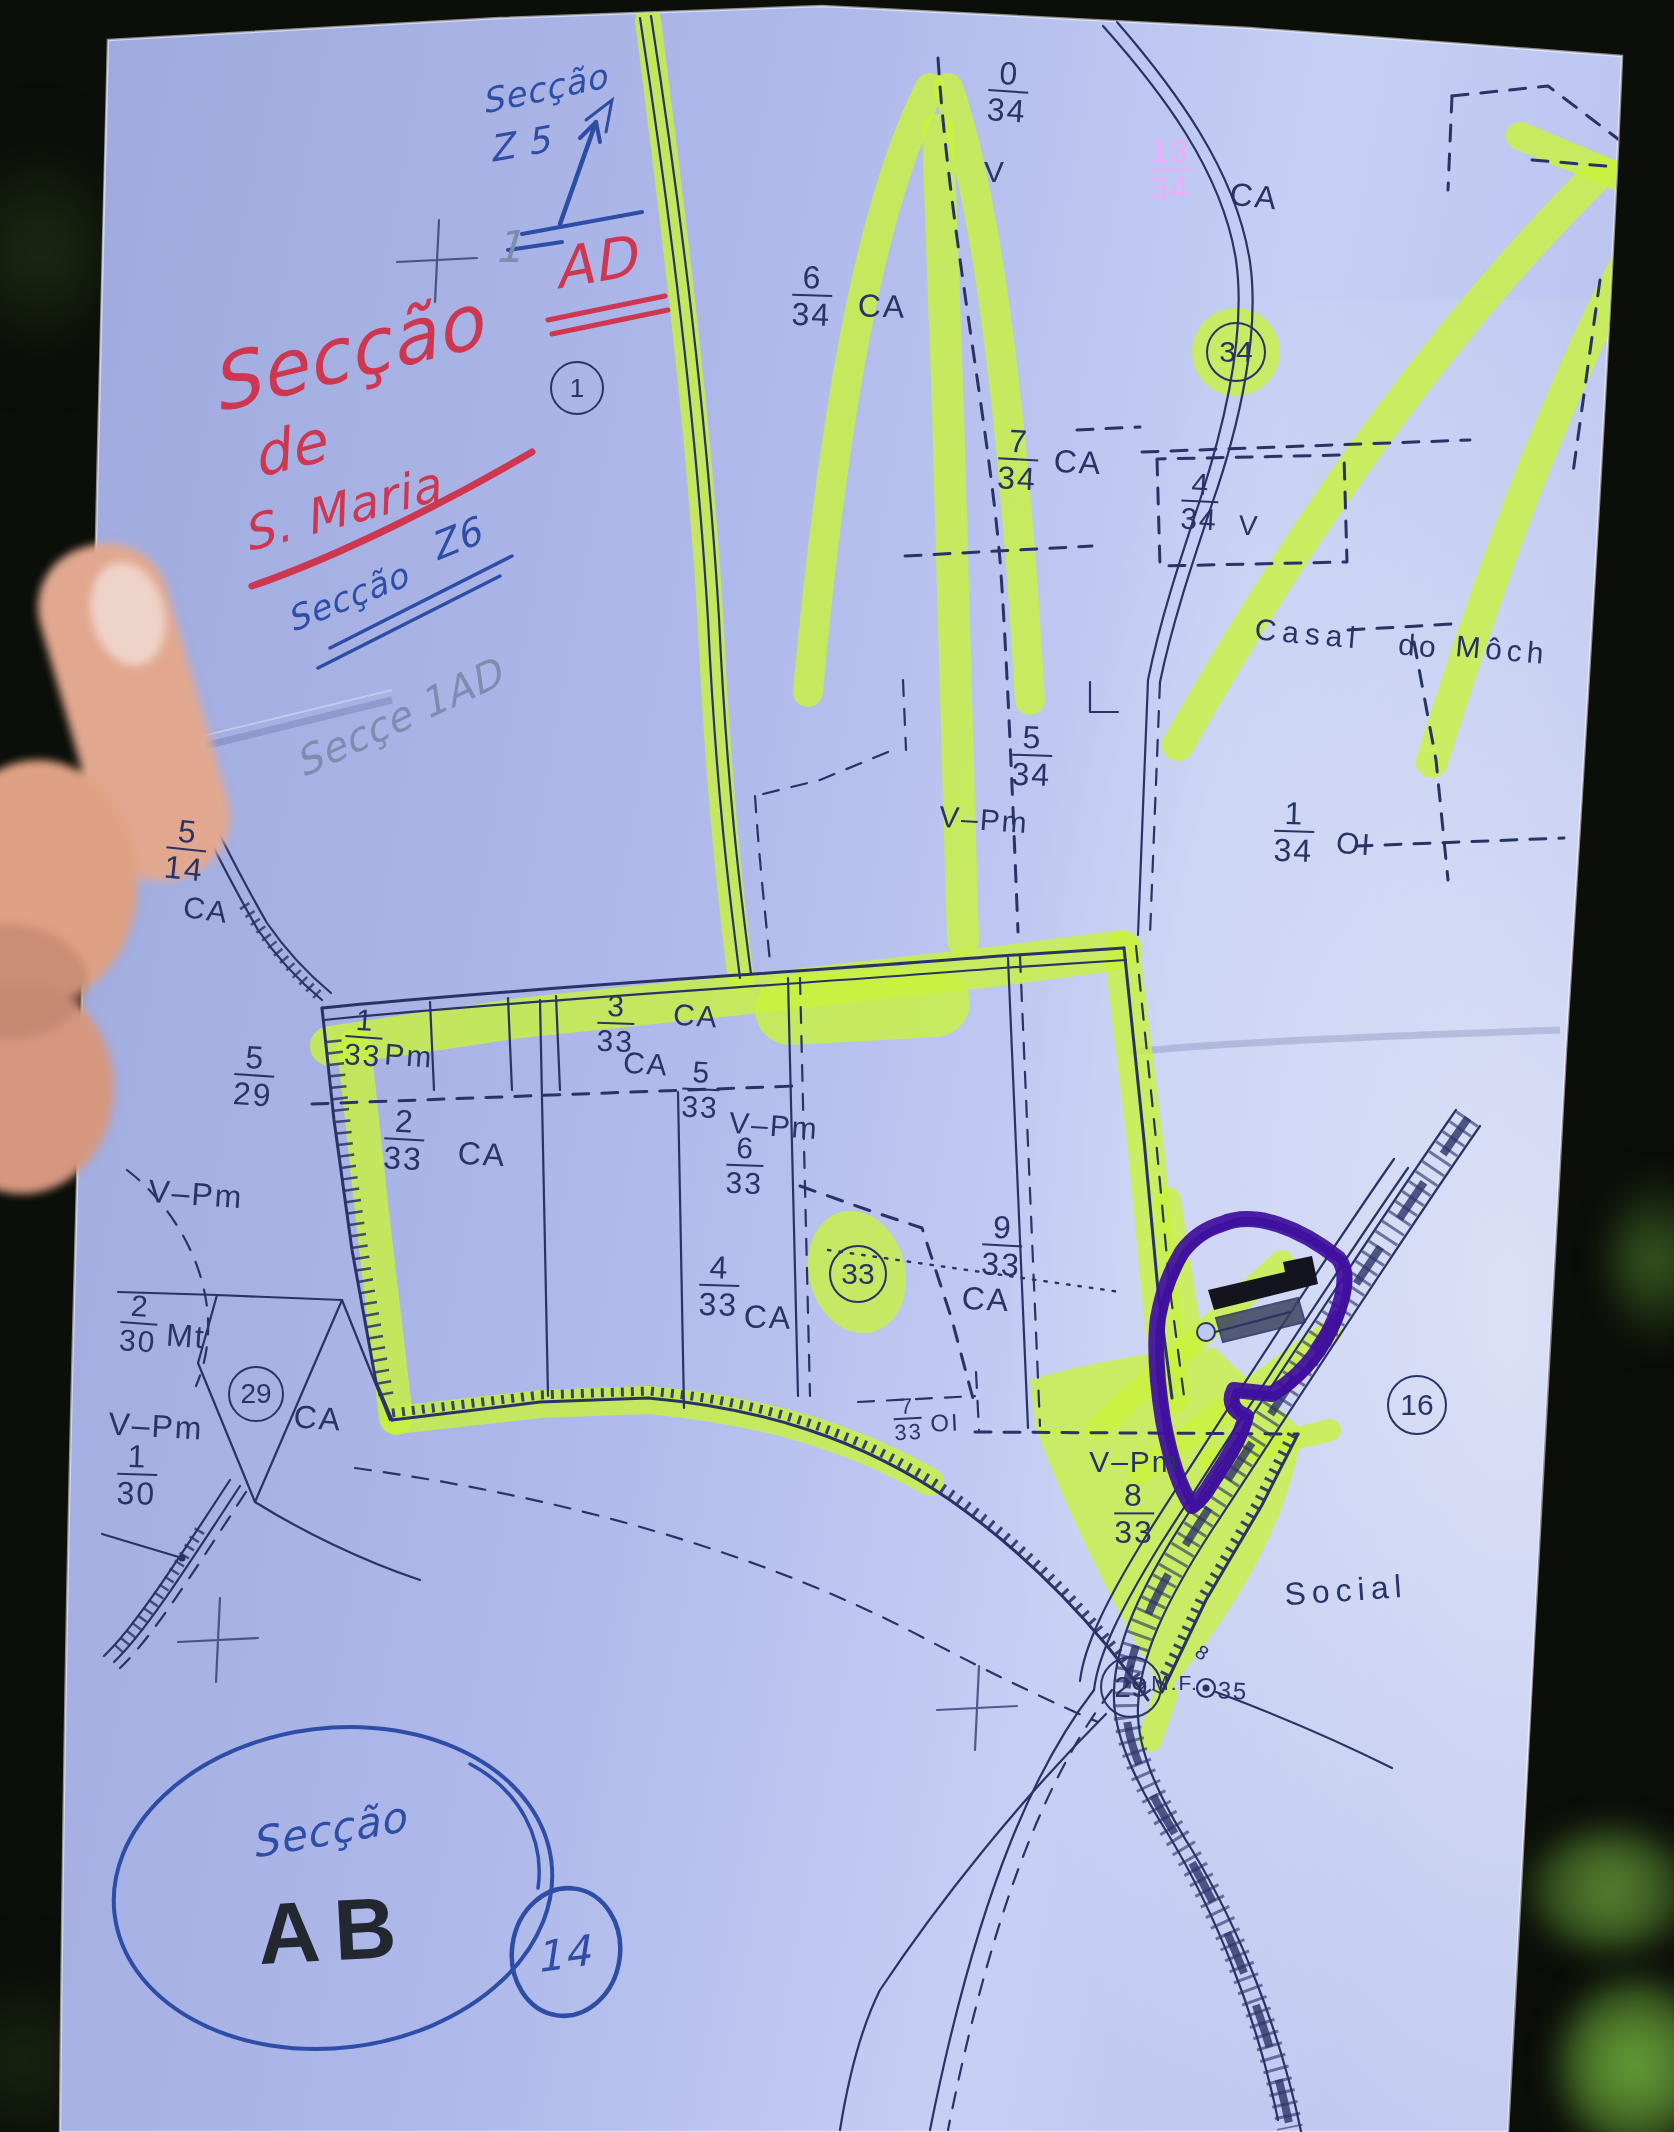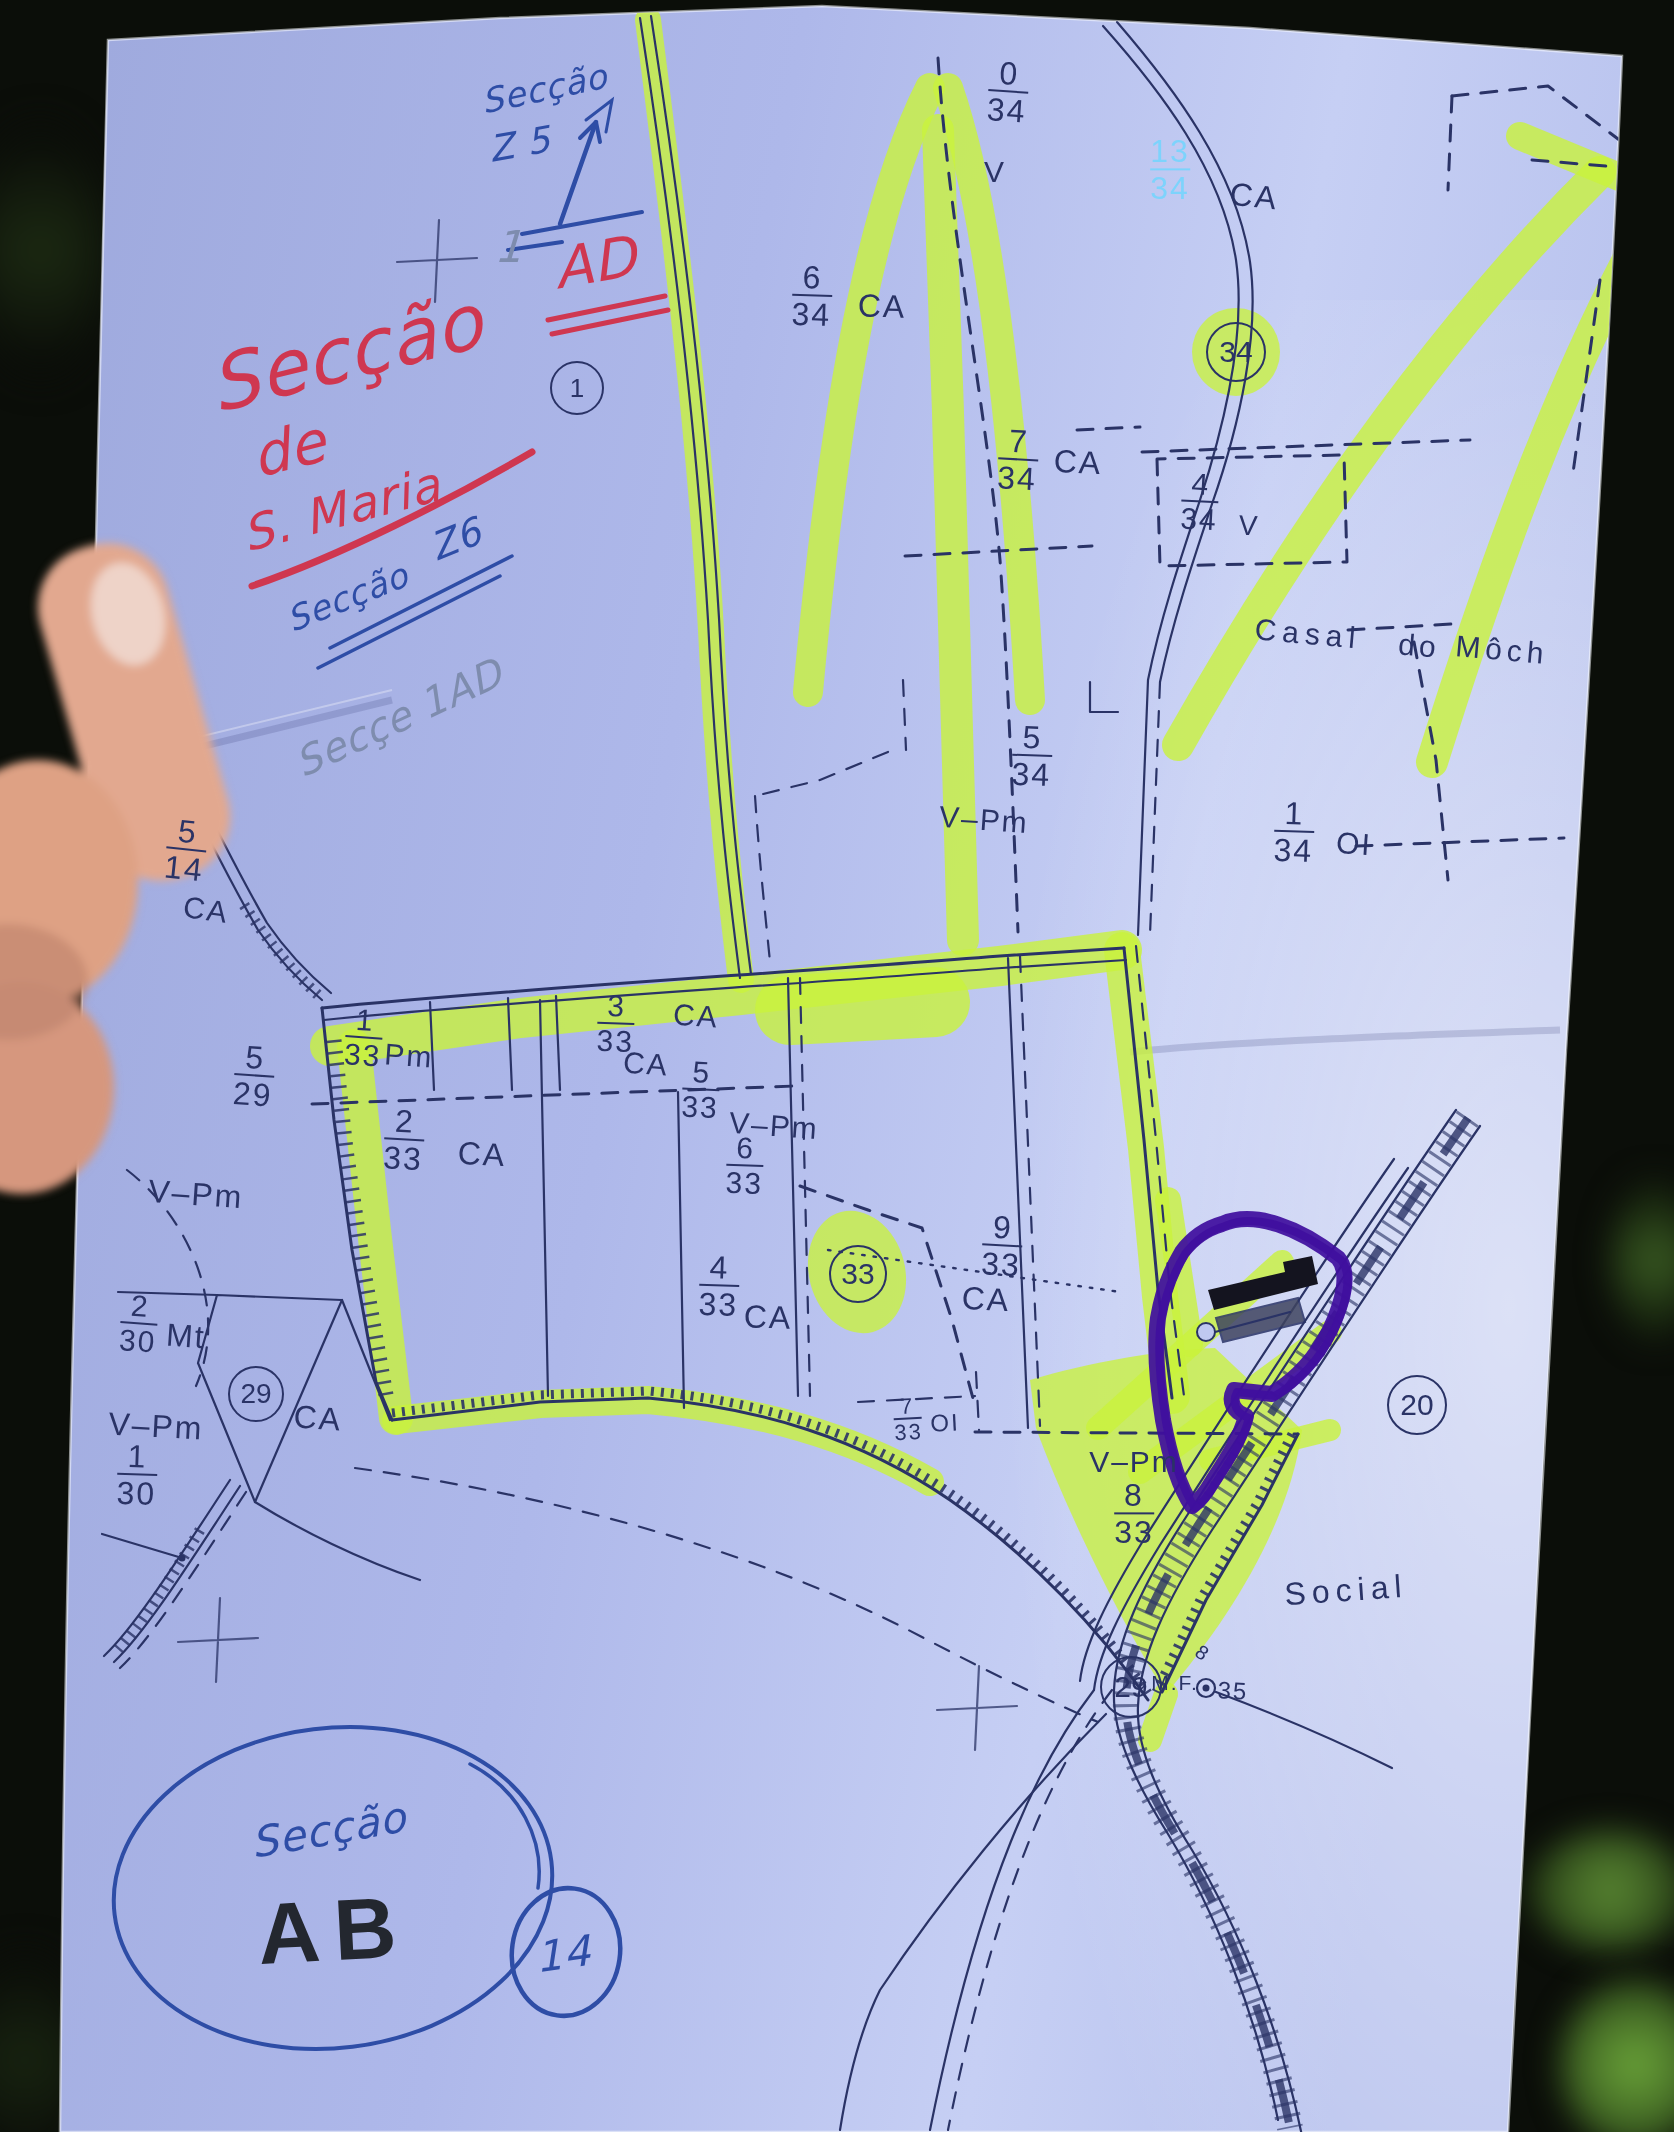--- a/index.html
+++ b/index.html
@@ -241,21 +241,21 @@
       <ellipse cx="8" cy="982" rx="80" ry="58" fill="#b97f6a" opacity=".55"></ellipse>
     </g>
   </svg>
 
   <div id="labels">
       <div class="lbl" style="left: 1008px; top: 92px; font-size: 32px; --r: 4deg; color: rgb(42, 51, 102);"><span class="frac">
           <span class="num">0</span>
           <span class="den">34</span>
         </span></div>
       <div class="lbl" style="left: 995px; top: 172px; font-size: 30px; --r: 0deg; color: rgb(42, 51, 102);">V</div>
-      <div class="lbl" style="left: 1170px; top: 170px; font-size: 32px; --r: 0deg; color: #7dd3fc;"><span class="frac">
+      <div class="lbl" style="left: 1170px; top: 170px; font-size: 32px; --r: 0deg; color: #f0abfc;"><span class="frac">
           <span class="num">13</span>
           <span class="den">34</span>
         </span></div>
       <div class="lbl" style="left: 1254px; top: 196px; font-size: 32px; --r: 6deg; color: rgb(42, 51, 102);">CA</div>
       <div class="lbl" style="left: 812px; top: 296px; font-size: 32px; --r: 2deg; color: rgb(42, 51, 102);"><span class="frac">
           <span class="num">6</span>
           <span class="den">34</span>
         </span></div>
       <div class="lbl" style="left: 882px; top: 306px; font-size: 32px; --r: 2deg; color: rgb(42, 51, 102);">CA</div>
       <div class="lbl" style="left: 1018px; top: 460px; font-size: 32px; --r: 3deg; color: rgb(42, 51, 102);"><span class="frac">
@@ -343,21 +343,21 @@
       <div class="lbl" style="left: 908px; top: 1420px; font-size: 22px; --r: -3deg; color: rgb(42, 51, 102);"><span class="frac">
           <span class="num">7</span>
           <span class="den">33</span>
         </span></div>
       <div class="lbl" style="left: 945px; top: 1423px; font-size: 24px; --r: -3deg; color: rgb(42, 51, 102);">OI</div>
       <div class="lbl" style="left: 1134px; top: 1462px; font-size: 30px; --r: 0deg; color: rgb(42, 51, 102);">V–Pm</div>
       <div class="lbl" style="left: 1134px; top: 1514px; font-size: 32px; --r: 0deg; color: rgb(42, 51, 102);"><span class="frac">
           <span class="num">8</span>
           <span class="den">33</span>
         </span></div>
-      <div class="lbl circ" style="left: 1417px; top: 1405px; font-size: 30px; --r: 0deg; color: rgb(42, 51, 102); width: 56px; height: 56px;">20</div>
+      <div class="lbl circ" style="left: 1417px; top: 1405px; font-size: 30px; --r: 0deg; color: rgb(42, 51, 102); width: 56px; height: 56px;">16</div>
       <div class="lbl" style="left: 1346px; top: 1590px; font-size: 32px; --r: -4deg; letter-spacing: 6px; color: rgb(42, 51, 102);">Social</div>
       <div class="lbl circ" style="left: 1131px; top: 1687px; font-size: 30px; --r: 0deg; color: rgb(42, 51, 102); width: 58px; height: 58px;">29</div>
       <div class="lbl" style="left: 1175px; top: 1682px; font-size: 21px; --r: 0deg; color: rgb(42, 51, 102);">M.F.</div>
       <div class="lbl" style="left: 1233px; top: 1691px; font-size: 24px; --r: 3deg; color: rgb(42, 51, 102);">35</div>
       <div class="lbl" style="left: 1203px; top: 1653px; font-size: 20px; --r: 35deg; color: rgb(42, 51, 102);">8</div>
       <div class="lbl circ" style="left: 577px; top: 388px; font-size: 26px; --r: 0deg; color: rgb(42, 51, 102); width: 50px; height: 50px;">1</div>
       <div class="lbl" style="left: 334px; top: 1930px; font-size: 86px; --r: -3deg; letter-spacing: 14px; font-weight: 700; color: rgb(35, 39, 47);">AB</div>
       <div class="lbl hand" style="left: 547px; top: 88px; font-size: 34px; --r: -12deg; color: rgb(46, 77, 166);">Secção</div>
       <div class="lbl hand" style="left: 523px; top: 144px; font-size: 36px; --r: -10deg; color: rgb(46, 77, 166);">Z 5</div>
       <div class="lbl hand" style="left: 352px; top: 352px; font-size: 76px; --r: -14deg; color: rgb(207, 55, 80);">Secção</div>

